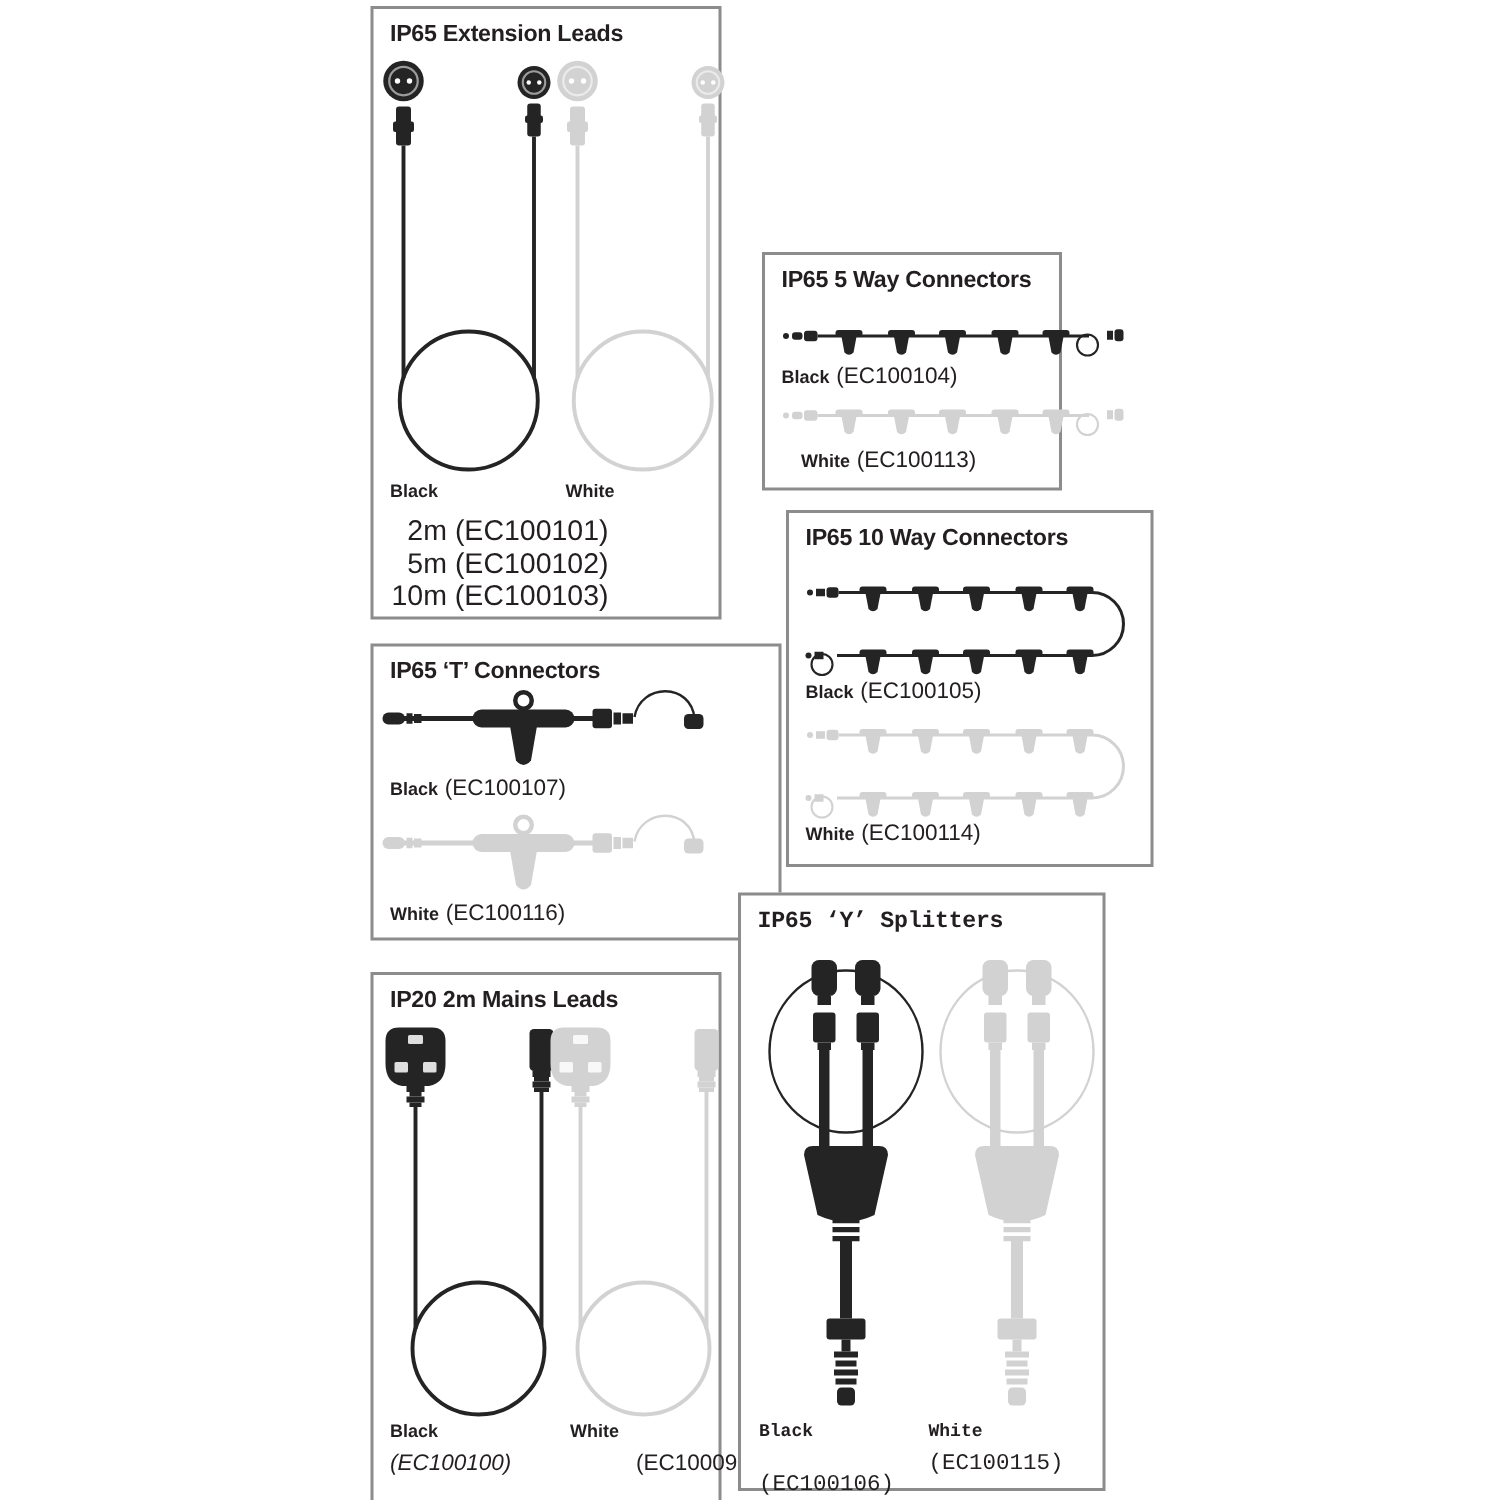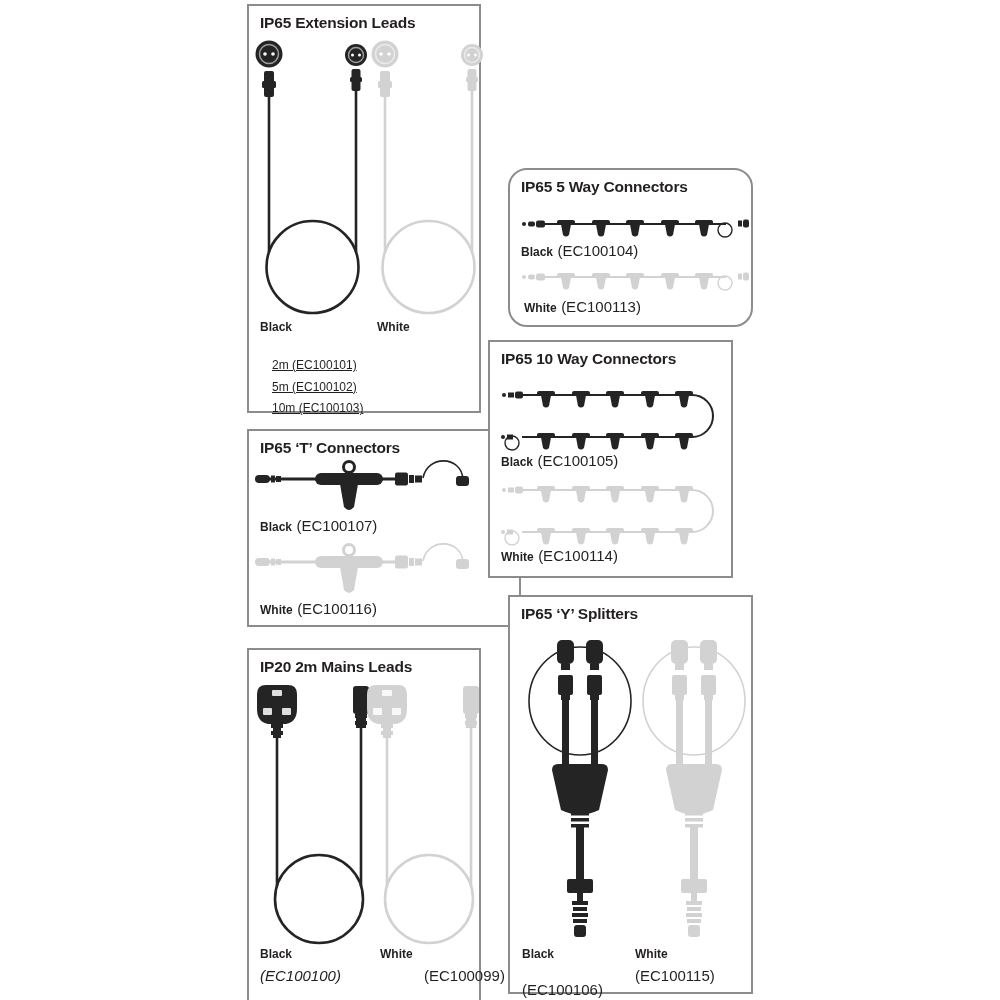--- a/index.html
+++ b/index.html
@@ -7,21 +7,21 @@
        font-family:"Liberation Sans",sans-serif;color:#231f20;}
   .page{position:absolute;inset:0;background:#fff;}
   .panel{position:absolute;border:2px solid #8c8c8c;background:#fff;box-sizing:border-box;}
   .panel-title{position:absolute;left:11px;top:8px;font-weight:bold;font-size:15.5px;
                letter-spacing:-0.2px;white-space:nowrap;}
   .main-title{position:absolute;left:509px;top:36px;font-size:40px;font-weight:bold;
               line-height:44px;letter-spacing:-0.8px;}
   .abs{position:absolute;}
   .lbl{font-weight:bold;font-size:12px;white-space:nowrap;}
   .code{font-weight:normal;font-size:15px;white-space:nowrap;}
-  .itemlist{list-style:none;margin:12px;padding:0;font-size:12px;line-height:21.5px;white-space:nowrap;text-decoration:underline;}
+  .itemlist{list-style:none;margin:1px;padding:0;font-size:19px;line-height:21.5px;white-space:nowrap;}
   .prod-black{color:#242424;}
   .prod-white{color:#d2d2d2;}
   svg{display:block;overflow:visible;}
 </style>
 </head>
 <body>
 
 <svg width="0" height="0" style="position:absolute" aria-hidden="true">
   <defs>
 
@@ -143,21 +143,21 @@
       <rect x="104" y="43" width="10" height="3" fill="currentColor"></rect>
       <line x1="109" y1="46" x2="109" y2="204" stroke="currentColor" stroke-width="2.6"></line>
       <circle cx="67" cy="217" r="44" fill="none" stroke="currentColor" stroke-width="2.6"></circle>
     </g>
   </defs>
 </svg>
 
 <div class="page">
 
 
-  <div class="panel" style="left:247px;top:4px;width:234px;height:409px;">
+  <div class="panel" style="left:247px;top:4px;width:234px;height:409px;text-align:right;">
     <div class="panel-title">IP65 Extension Leads</div>
     <svg class="abs prod-black" style="left:0;top:35px;" width="127" height="276" viewBox="0 0 127 276">
         <use href="#ext-lead"></use>
       </svg>
     <svg class="abs prod-white" style="left:116px;top:35px;" width="127" height="276" viewBox="0 0 127 276">
         <use href="#ext-lead"></use>
       </svg>
     <div class="abs lbl" style="left:11px;top:314px;">Black</div>
     <div class="abs lbl" style="left:128px;top:314px;">White</div>
     <ul class="abs itemlist" style="left:11px;top:337px;">
@@ -196,57 +196,57 @@
     <div class="abs" style="left:11px;top:297px;">
       <span class="lbl" style="display:block;">Black</span>
       <span class="code" style="display:block;margin-top:6px;font-style:italic;">(EC100100)</span>
     </div>
     <div class="abs" style="left:131px;top:297px;">
       <span class="lbl" style="display:block;">White</span>
       <span class="code" style="display:block;margin-top:6px;margin-left:44px;">(EC100099)</span>
     </div>
   </div>
 
-  <div class="panel" style="left:508px;top:168px;width:245px;height:159px;border-radius:19px;">
+  <div class="panel" style="left:508px;top:168px;width:200px;height:159px;">
     <div class="panel-title">IP65 5 Way Connectors</div>
     <svg class="abs prod-black" style="left:8px;top:40px;" width="232" height="36" viewBox="0 0 232 36">
         <use href="#five-way"></use>
       </svg>
     <div class="abs" style="left:11px;top:72px;">
       <span class="lbl">Black</span>
       <span class="code">(EC100104)</span>
     </div>
     <svg class="abs prod-white" style="left:8px;top:93px;" width="232" height="36" viewBox="0 0 232 36">
         <use href="#five-way"></use>
       </svg>
-    <div class="abs" style="left:14px;top:128px;">
+    <div class="abs" style="left:24px;top:128px;">
       <span class="lbl">White</span>
       <span class="code">(EC100113)</span>
     </div>
   </div>
 
-  <div class="panel" style="left:488px;top:340px;width:245px;height:238px;">
+  <div class="panel" style="left:524px;top:340px;width:245px;height:238px;">
     <div class="panel-title">IP65 10 Way Connectors</div>
     <svg class="abs prod-black" style="left:6px;top:39px;" width="232" height="82" viewBox="0 0 232 82">
         <use href="#ten-way"></use>
       </svg>
     <div class="abs" style="left:11px;top:110px;">
       <span class="lbl">Black</span>
       <span class="code">(EC100105)</span>
     </div>
     <svg class="abs prod-white" style="left:6px;top:134px;" width="232" height="82" viewBox="0 0 232 82">
         <use href="#ten-way"></use>
       </svg>
     <div class="abs" style="left:11px;top:205px;">
       <span class="lbl">White</span>
       <span class="code">(EC100114)</span>
     </div>
   </div>
 
-  <div class="panel" style="left:508px;top:595px;width:245px;height:399px;">
+  <div class="panel" style="left:492px;top:595px;width:245px;height:399px;font-family:Liberation Mono, monospace;">
     <div class="panel-title">IP65 ‘Y’ Splitters</div>
     <svg class="abs prod-black" style="left:15px;top:40px;" width="110" height="305" viewBox="0 0 110 305">
         <use href="#y-split"></use>
       </svg>
     <svg class="abs prod-white" style="left:129px;top:40px;" width="110" height="305" viewBox="0 0 110 305">
         <use href="#y-split"></use>
       </svg>
     <div class="abs" style="left:12px;top:350px;">
       <span class="lbl" style="display:block;">Black</span>
       <span class="code" style="display:block;margin-top:20px;text-align:right;">(EC100106)</span>

